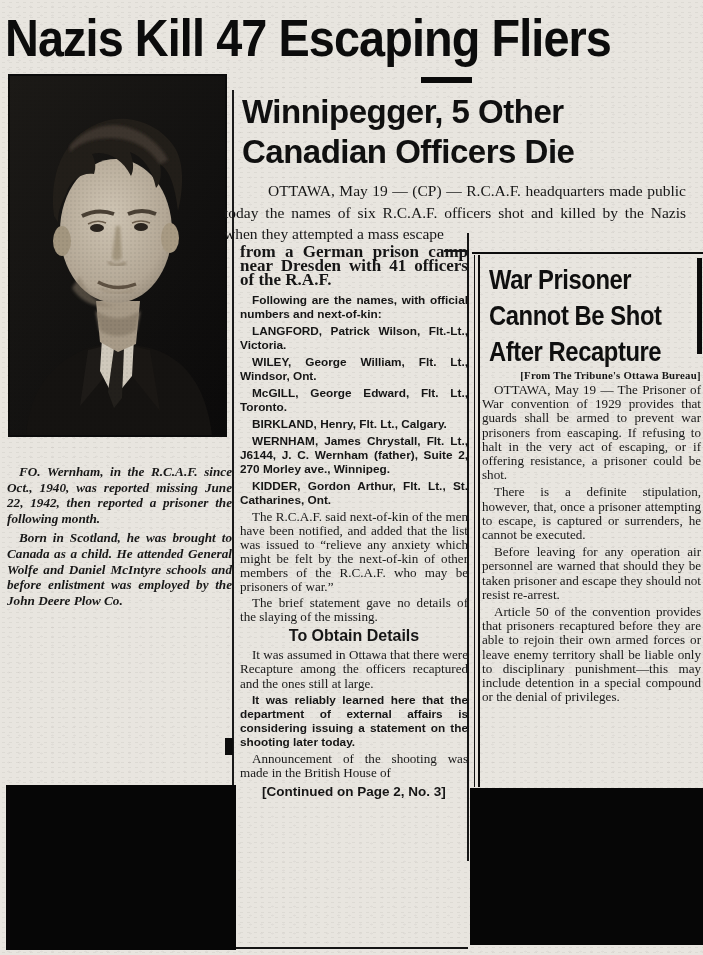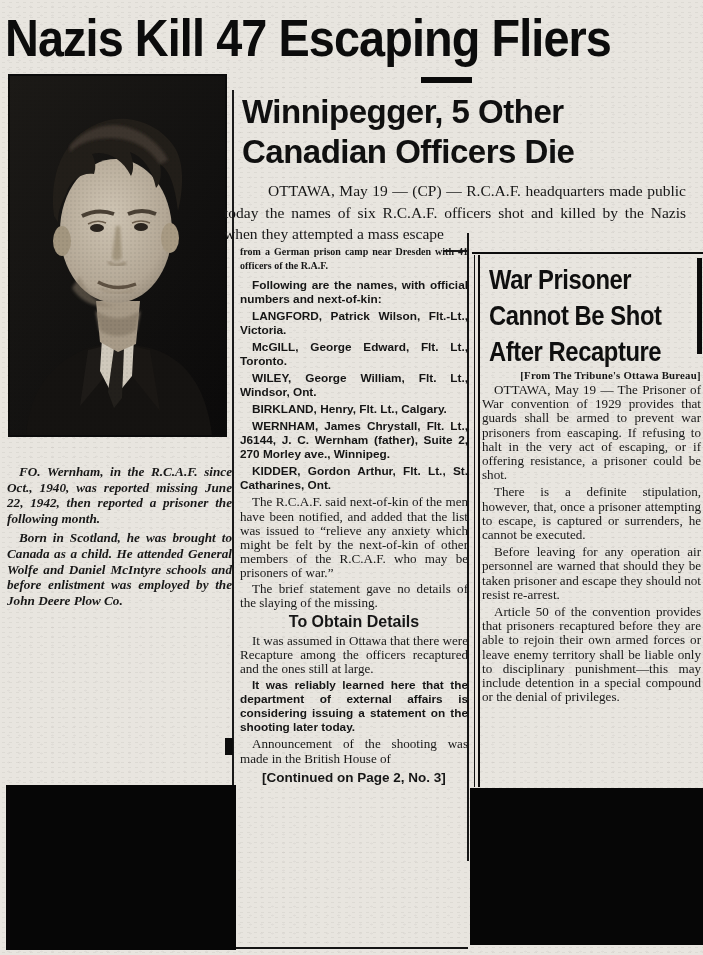--- a/index.html
+++ b/index.html
@@ -52,21 +52,21 @@
     position:absolute; left:242px; top:92px; margin:0;
     font-family:"Liberation Sans", sans-serif; font-weight:700;
     font-size:33px; line-height:40px; letter-spacing:-.5px; color:#101010; white-space:nowrap;
   }
   .lead-wide {
     position:absolute; left:224px; top:180px; width:462px; margin:0;
     font-size:15.5px; line-height:21.5px; text-align:justify; text-indent:44px; color:#161616;
   }
   .mid-body { position:absolute; left:240px; top:245px; width:228px; }
   .lead-narrow {
-    font-weight:700; font-size:10px; line-height:14.2px; text-align:justify; margin:0 0 5px;
+    font-weight:700; font-size:17px; line-height:14.2px; text-align:justify; margin:0 0 5px;
   }
   .gothic {
     font-family:"Liberation Sans", sans-serif; font-weight:700;
     font-size:11.8px; line-height:14px; text-align:justify; text-indent:12px; margin:0 0 3px;
     color:#151515;
   }
   .serif-p {
     font-size:13.1px; line-height:14.1px; text-align:justify; text-indent:12px; margin:0 0 2px;
     color:#181818;
   }
@@ -169,22 +169,22 @@
     <span>Winnipegger, 5 Other</span><br>
     <span>Canadian Officers Die</span>
   </h2>
 
   <p class="lead-wide">OTTAWA, May 19 — (CP) — R.C.A.F. headquarters made public today the names of six R.C.A.F. officers shot and killed by the Nazis when they attempted a mass escape</p>
 
   <div class="mid-body">
     <p class="lead-narrow">from a German prison camp near Dresden with 41 officers of the R.A.F.</p>
     <p class="gothic">Following are the names, with official numbers and next-of-kin:</p>
     <p class="gothic">LANGFORD, Patrick Wilson, Flt.-Lt., Victoria.</p>
+    <p class="gothic">WILEY, George William, Flt. Lt., Windsor, Ont.</p>
     <p class="gothic">McGILL, George Edward, Flt. Lt., Toronto.</p>
-    <p class="gothic">WILEY, George William, Flt. Lt., Windsor, Ont.</p>
     <p class="gothic">BIRKLAND, Henry, Flt. Lt., Calgary.</p>
     <p class="gothic">WERNHAM, James Chrystall, Flt. Lt., J6144, J. C. Wernham (father), Suite 2, 270 Morley ave., Winnipeg.</p>
     <p class="gothic">KIDDER, Gordon Arthur, Flt. Lt., St. Catharines, Ont.</p>
     <p class="serif-p">The R.C.A.F. said next-of-kin of the men have been notified, and added that the list was issued to “relieve any anxiety which might be felt by the next-of-kin of other members of the R.C.A.F. who may be prisoners of war.”</p>
     <p class="serif-p">The brief statement gave no details of the slaying of the missing.</p>
     <p class="subhead">To Obtain Details</p>
     <p class="serif-p">It was assumed in Ottawa that there were Recapture among the officers recaptured and the ones still at large.</p>
     <p class="gothic">It was reliably learned here that the department of external affairs is considering issuing a statement on the shooting later today.</p>
     <p class="serif-p">Announcement of the shooting was made in the British House of</p>
     <p class="continued">[Continued on Page 2, No. 3]</p>

